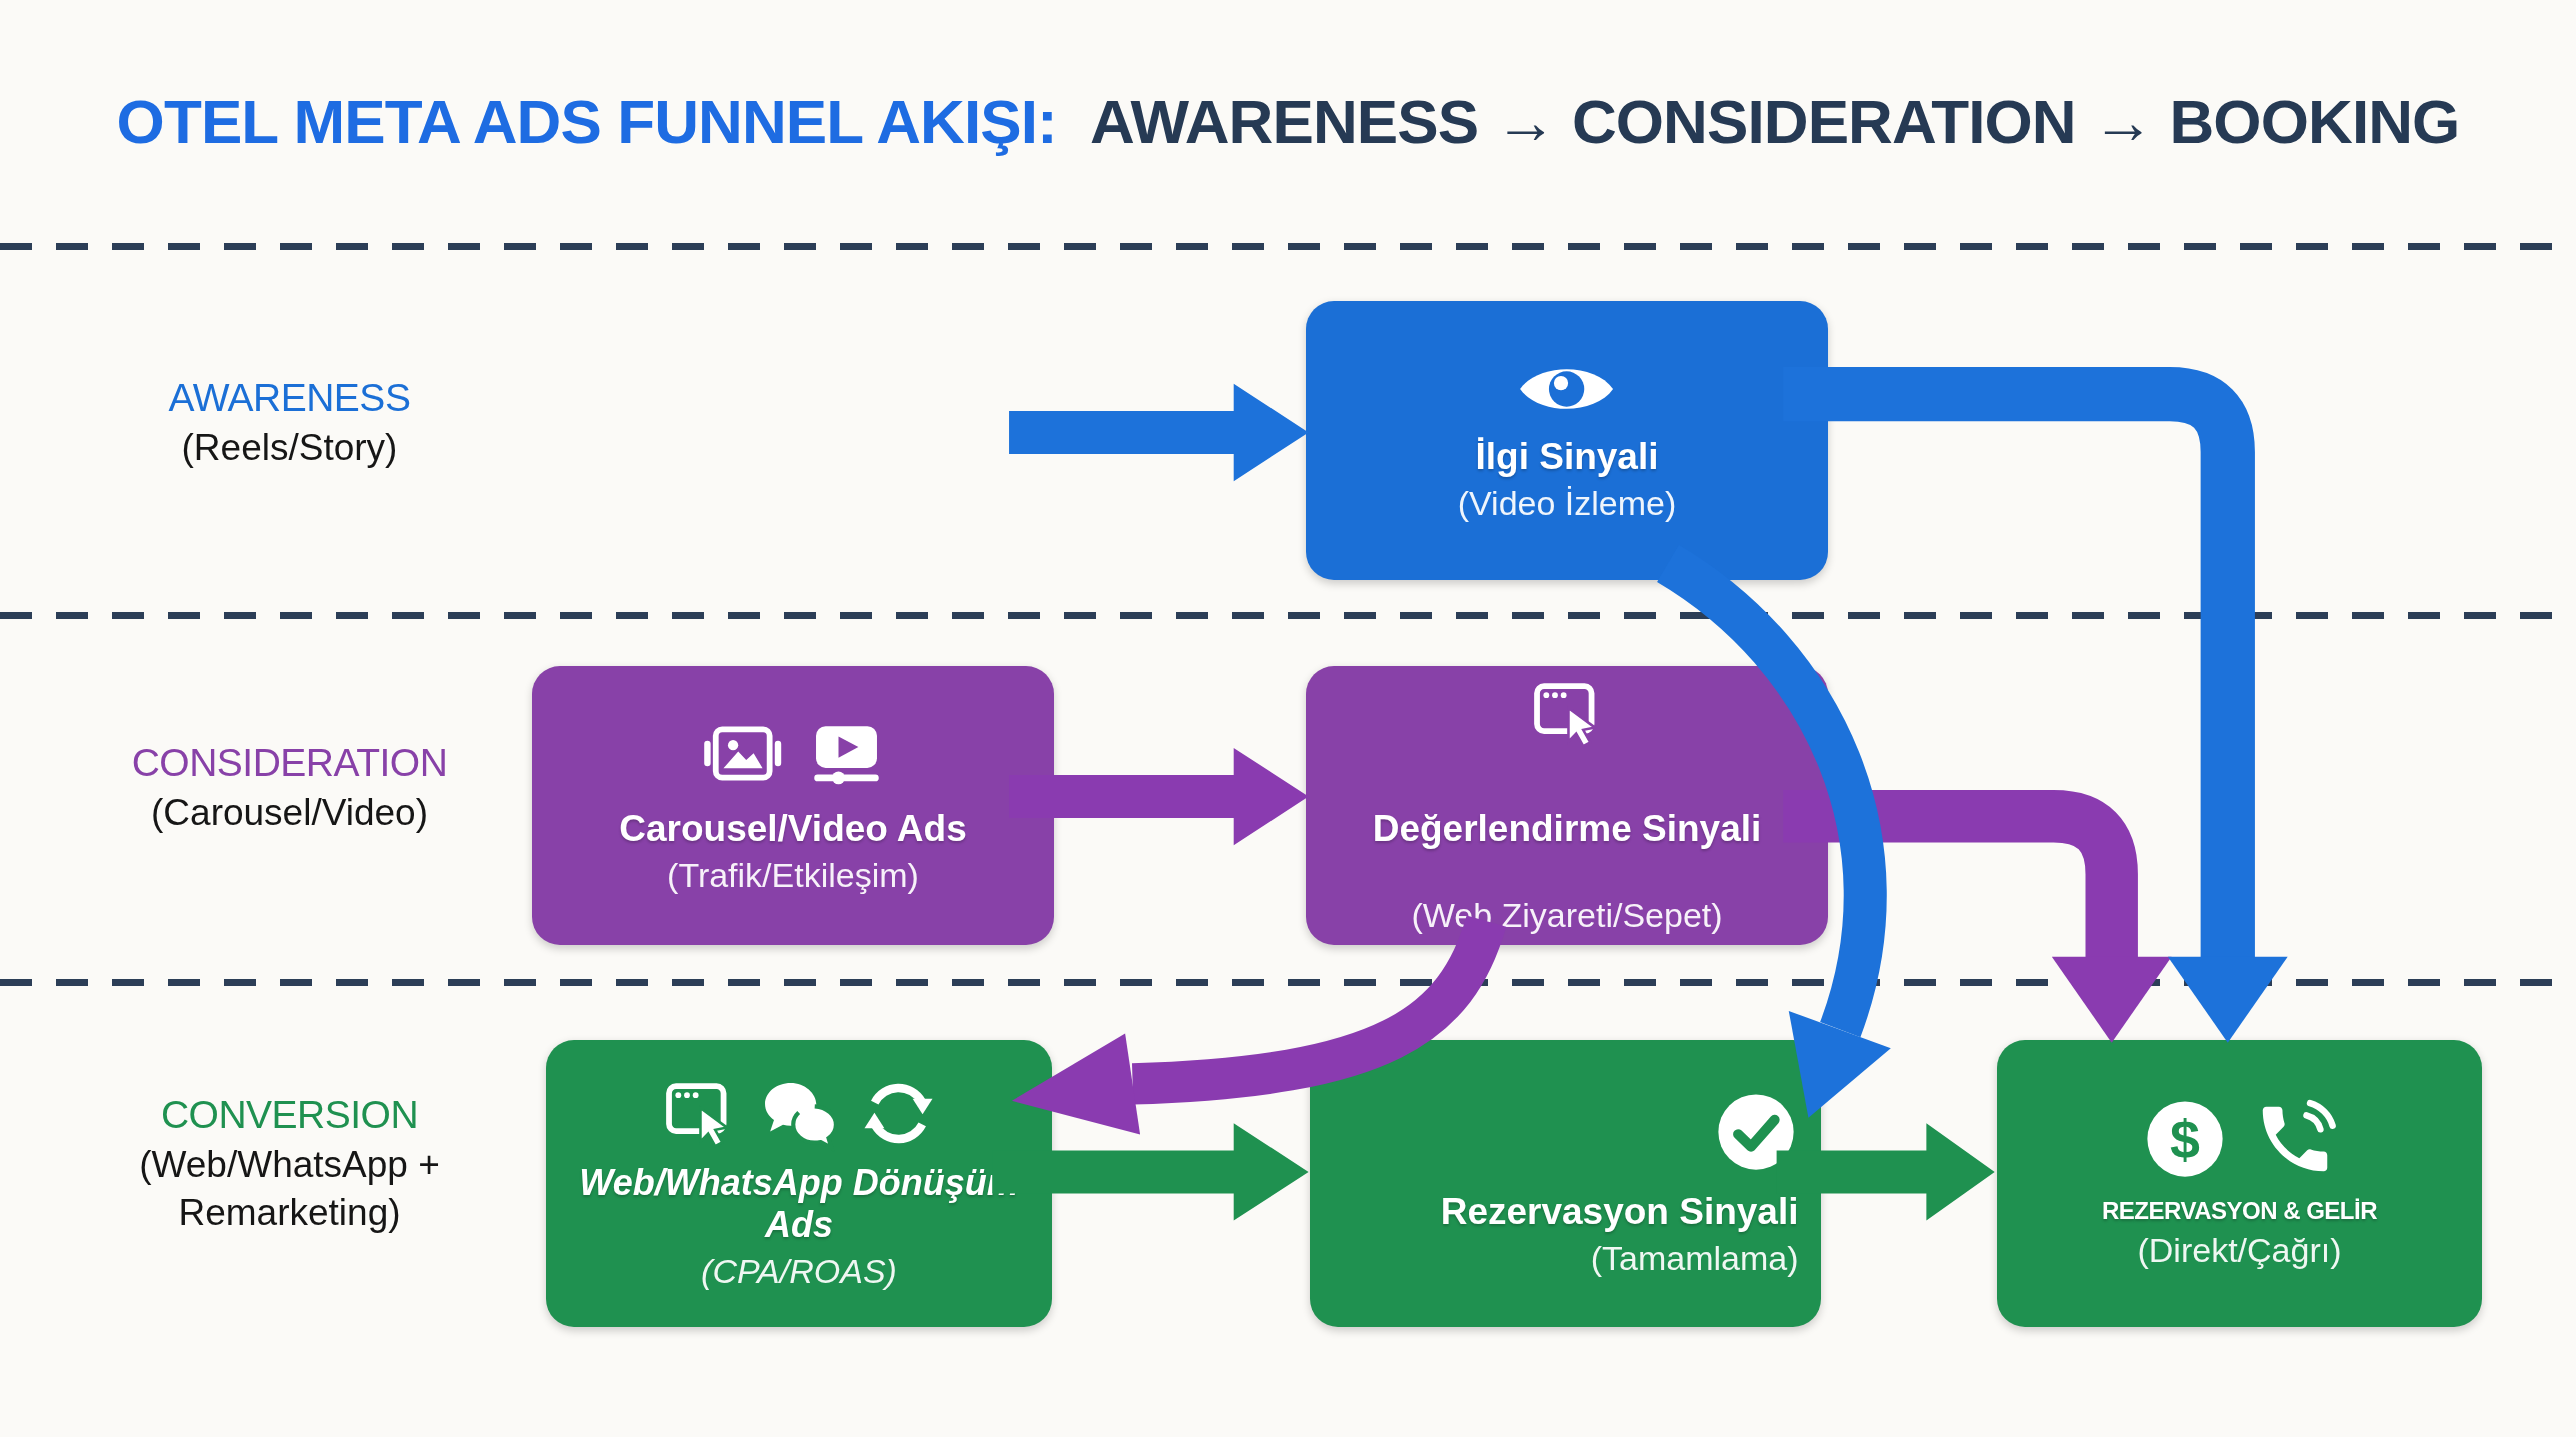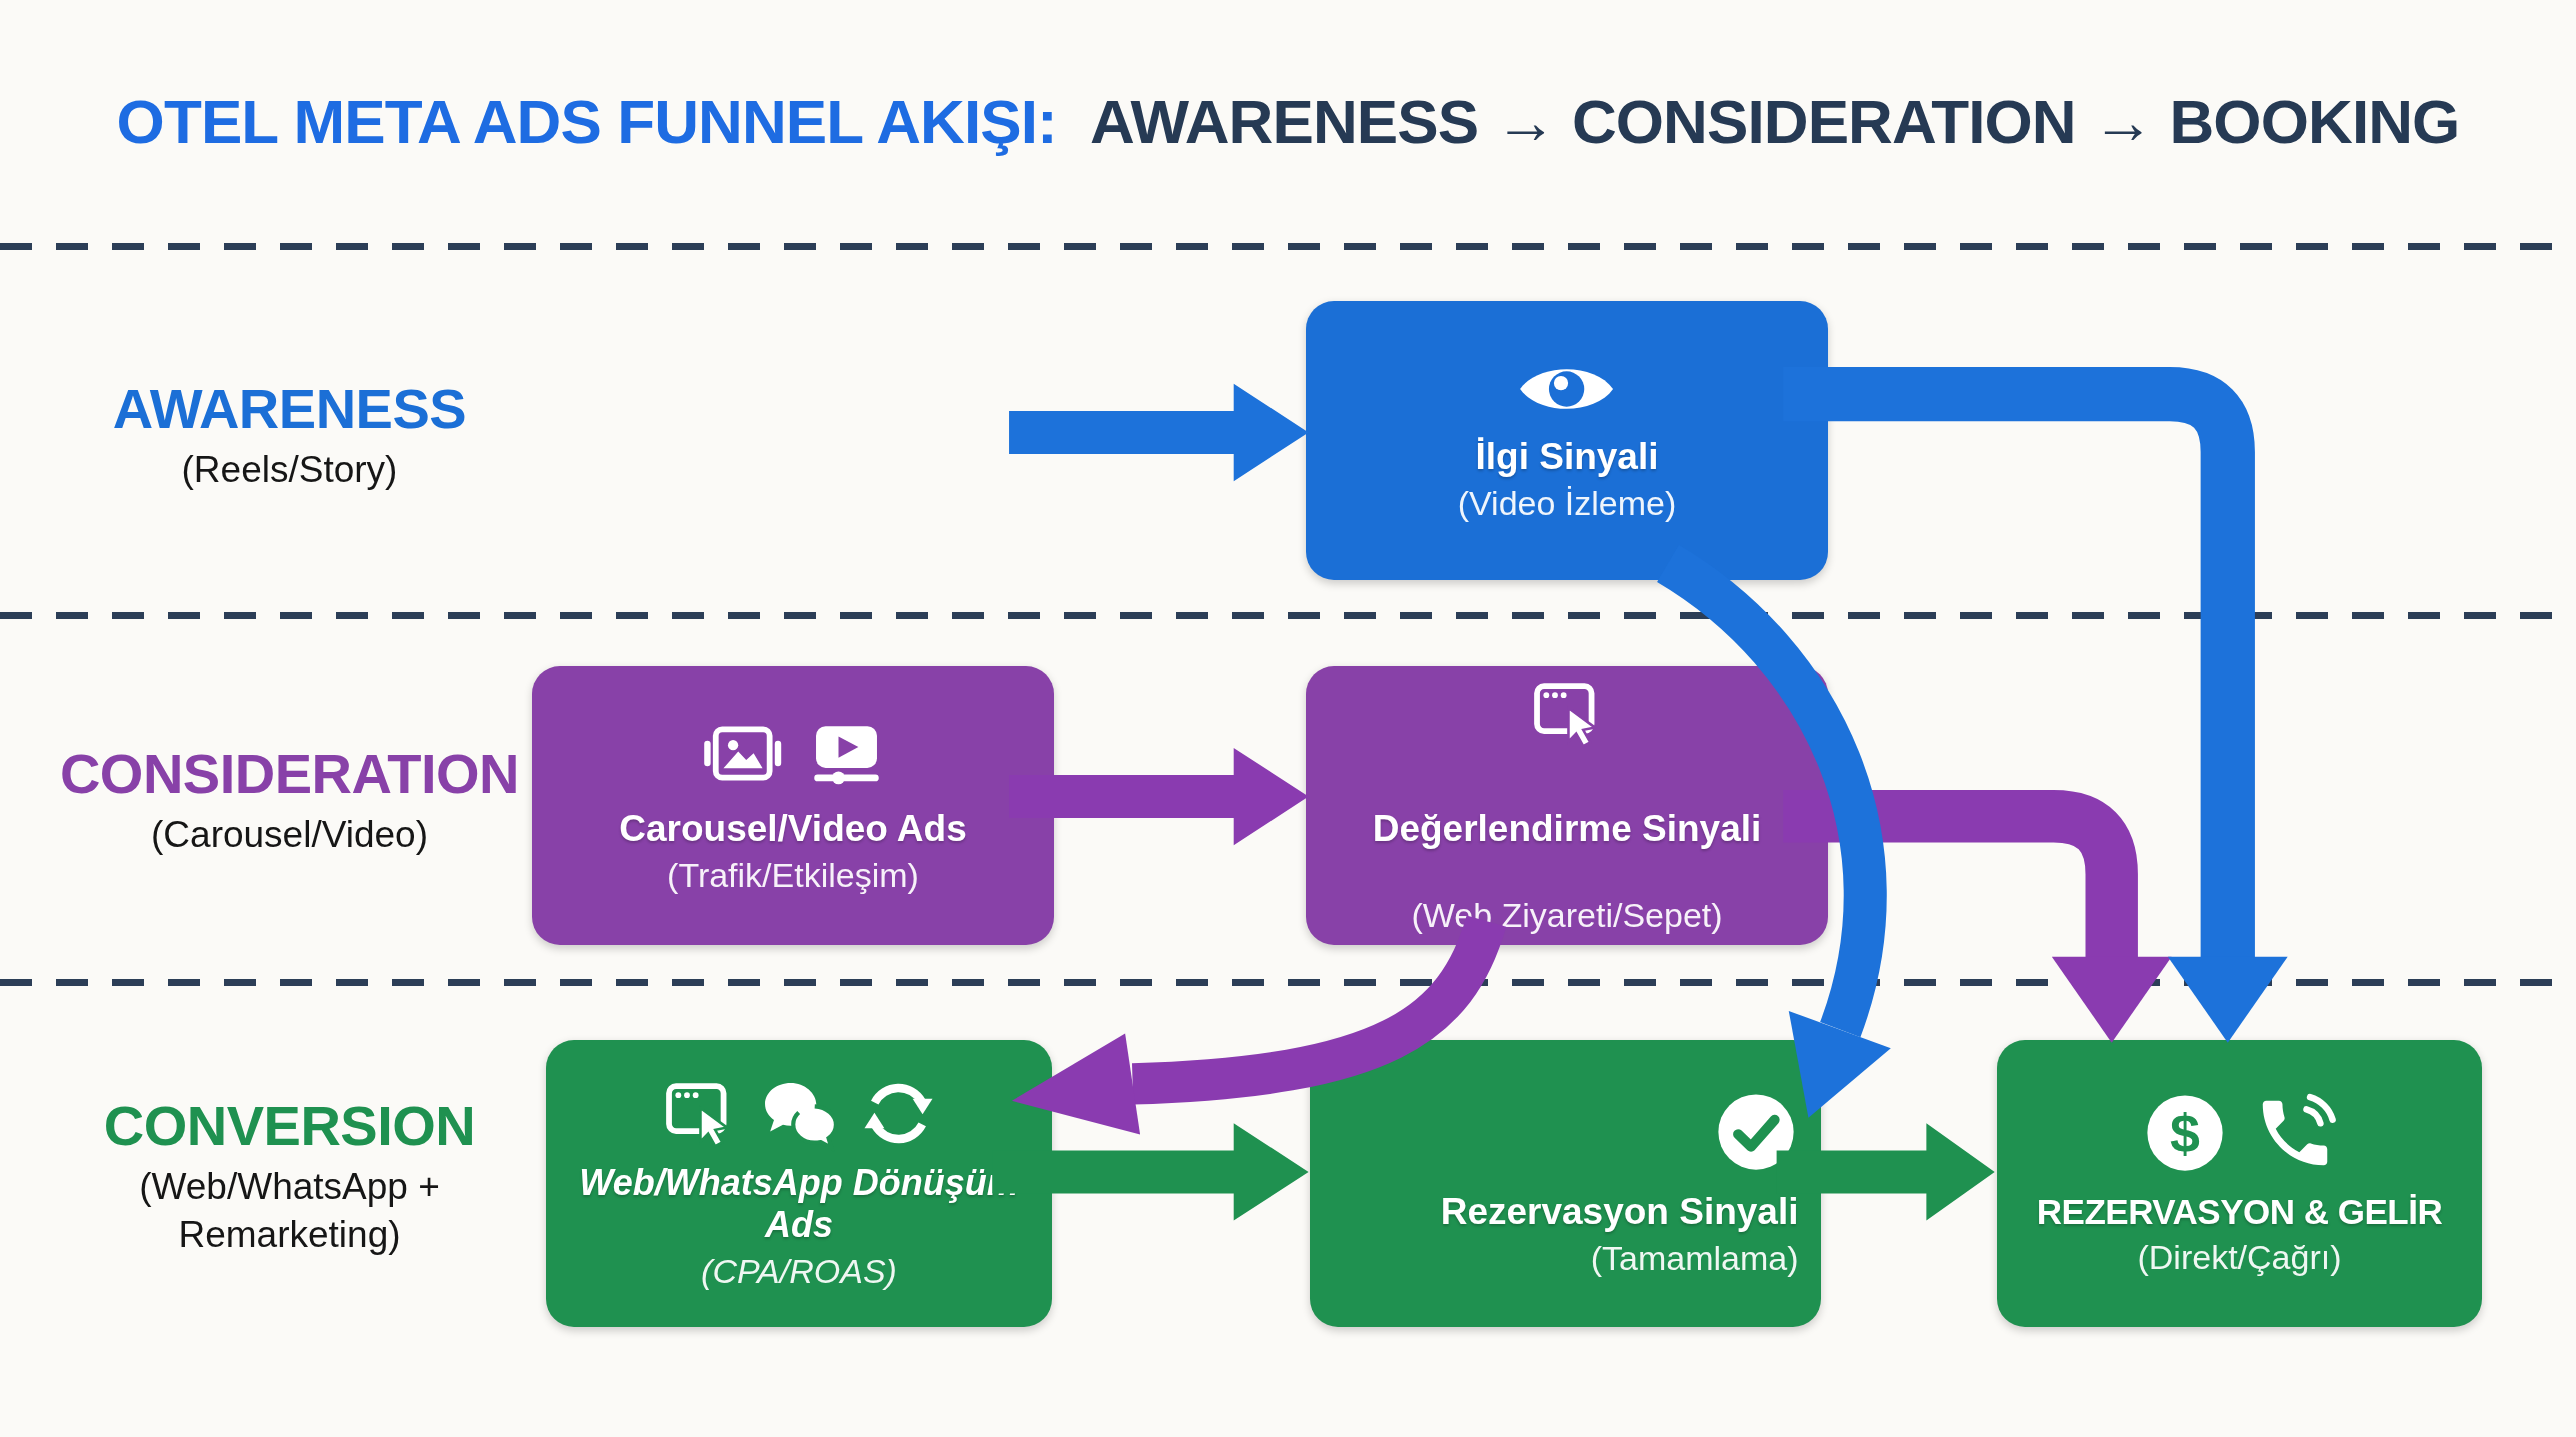--- a/index.html
+++ b/index.html
@@ -10,21 +10,21 @@
   .title{position:absolute;top:86px;left:0;width:100%;text-align:center;
          font-size:62px;font-weight:bold;letter-spacing:-0.9px;white-space:nowrap;}
   .title .t-prefix{color:var(--title-blue,#1e6ce2);}
   .title .t-stages{color:var(--title-navy,#263a54);margin-left:17px;}
   
   .dash{position:absolute;left:0;width:100%;height:6.6px;z-index:1;
         background-image:repeating-linear-gradient(90deg,var(--dashed-line,#2c3e57) 0 32px,transparent 32px 56px);}
   .dash.d1{top:243px;}.dash.d2{top:612px;}.dash.d3{top:979px;}
   
   .rowlabel{position:absolute;left:37px;width:505px;text-align:center;z-index:2;line-height:1.3;}
-  .rowlabel .big{font-size:56px;font-weight:bold;letter-spacing:-0.5px;}
+  .rowlabel .big{font-size:39px;font-weight:normal;letter-spacing:-0.5px;}
   .rowlabel .sub{font-size:37px;color:var(--label-text,#161616);}
   .rl1{top:373px;}.rl1 .big{color:var(--awareness-blue,#1b6fd6);}
   .rl2{top:738px;}.rl2 .big{color:var(--consideration-purple,#8841a8);}
   .rl3{top:1090px;}.rl3 .big{color:var(--conversion-green,#27a052);}
   
   .box{position:absolute;z-index:4;border-radius:28px;color:#fff;
        display:flex;flex-direction:column;align-items:center;justify-content:center;
        gap:5.6px;text-align:center;box-shadow:0 3.7px 8.4px rgba(0,0,0,.18);padding:9.4px 22.5px;}
   .box .icons{display:flex;align-items:center;gap:24px;margin-bottom:9.4px;}
   .box .b-title{font-size:37px;font-weight:bold;line-height:1.18;text-shadow:0 1.9px 2.8px rgba(0,0,0,.22);}
@@ -34,21 +34,21 @@
   .box.green{background:var(--conversion-green,#1f9150);}
   .b-r1c1{left:532px;top:301px;width:477px;height:260px;}
   .b-r1c2{left:1306px;top:301px;width:477px;height:260px;}
   .b-r2c1{left:532px;top:666px;width:477px;height:260px;}
   .b-r2c2{left:1306px;top:666px;width:477px;height:260px;justify-content:space-between;}
   .b-r3c1{left:546px;top:1040px;width:461px;height:268px;font-style:italic;}
   .b-r3c1 .b-title{font-size:36px;}
   .b-r3c1 .icons{gap:19px;margin-bottom:3.7px;}
   .b-r3c2{left:1310px;top:1040px;width:466px;height:268px;align-items:flex-end;}
   .b-r3c3{left:1997px;top:1040px;width:440px;height:268px;}
-  .b-r3c3 .b-title{font-size:35px;letter-spacing:-0.5px;}
+  .b-r3c3 .b-title{font-size:24px;letter-spacing:-0.5px;}
   .ic{height:77px;width:auto;display:block;}
   .ic.wide{height:62px;}
   .ic.tall{height:86px;}
   
   .arrows{position:absolute;inset:0;z-index:5;pointer-events:none;}
   .fill-blue{fill:var(--arrow-blue,#1d72da);}
   .fill-purple{fill:var(--arrow-purple,#8a3bb0);}
   .fill-green{fill:var(--arrow-green,#1f9150);}
   .stroke-blue{stroke:var(--arrow-blue,#1d72da);fill:none;}
   .stroke-purple{stroke:var(--arrow-purple,#8a3bb0);fill:none;}

